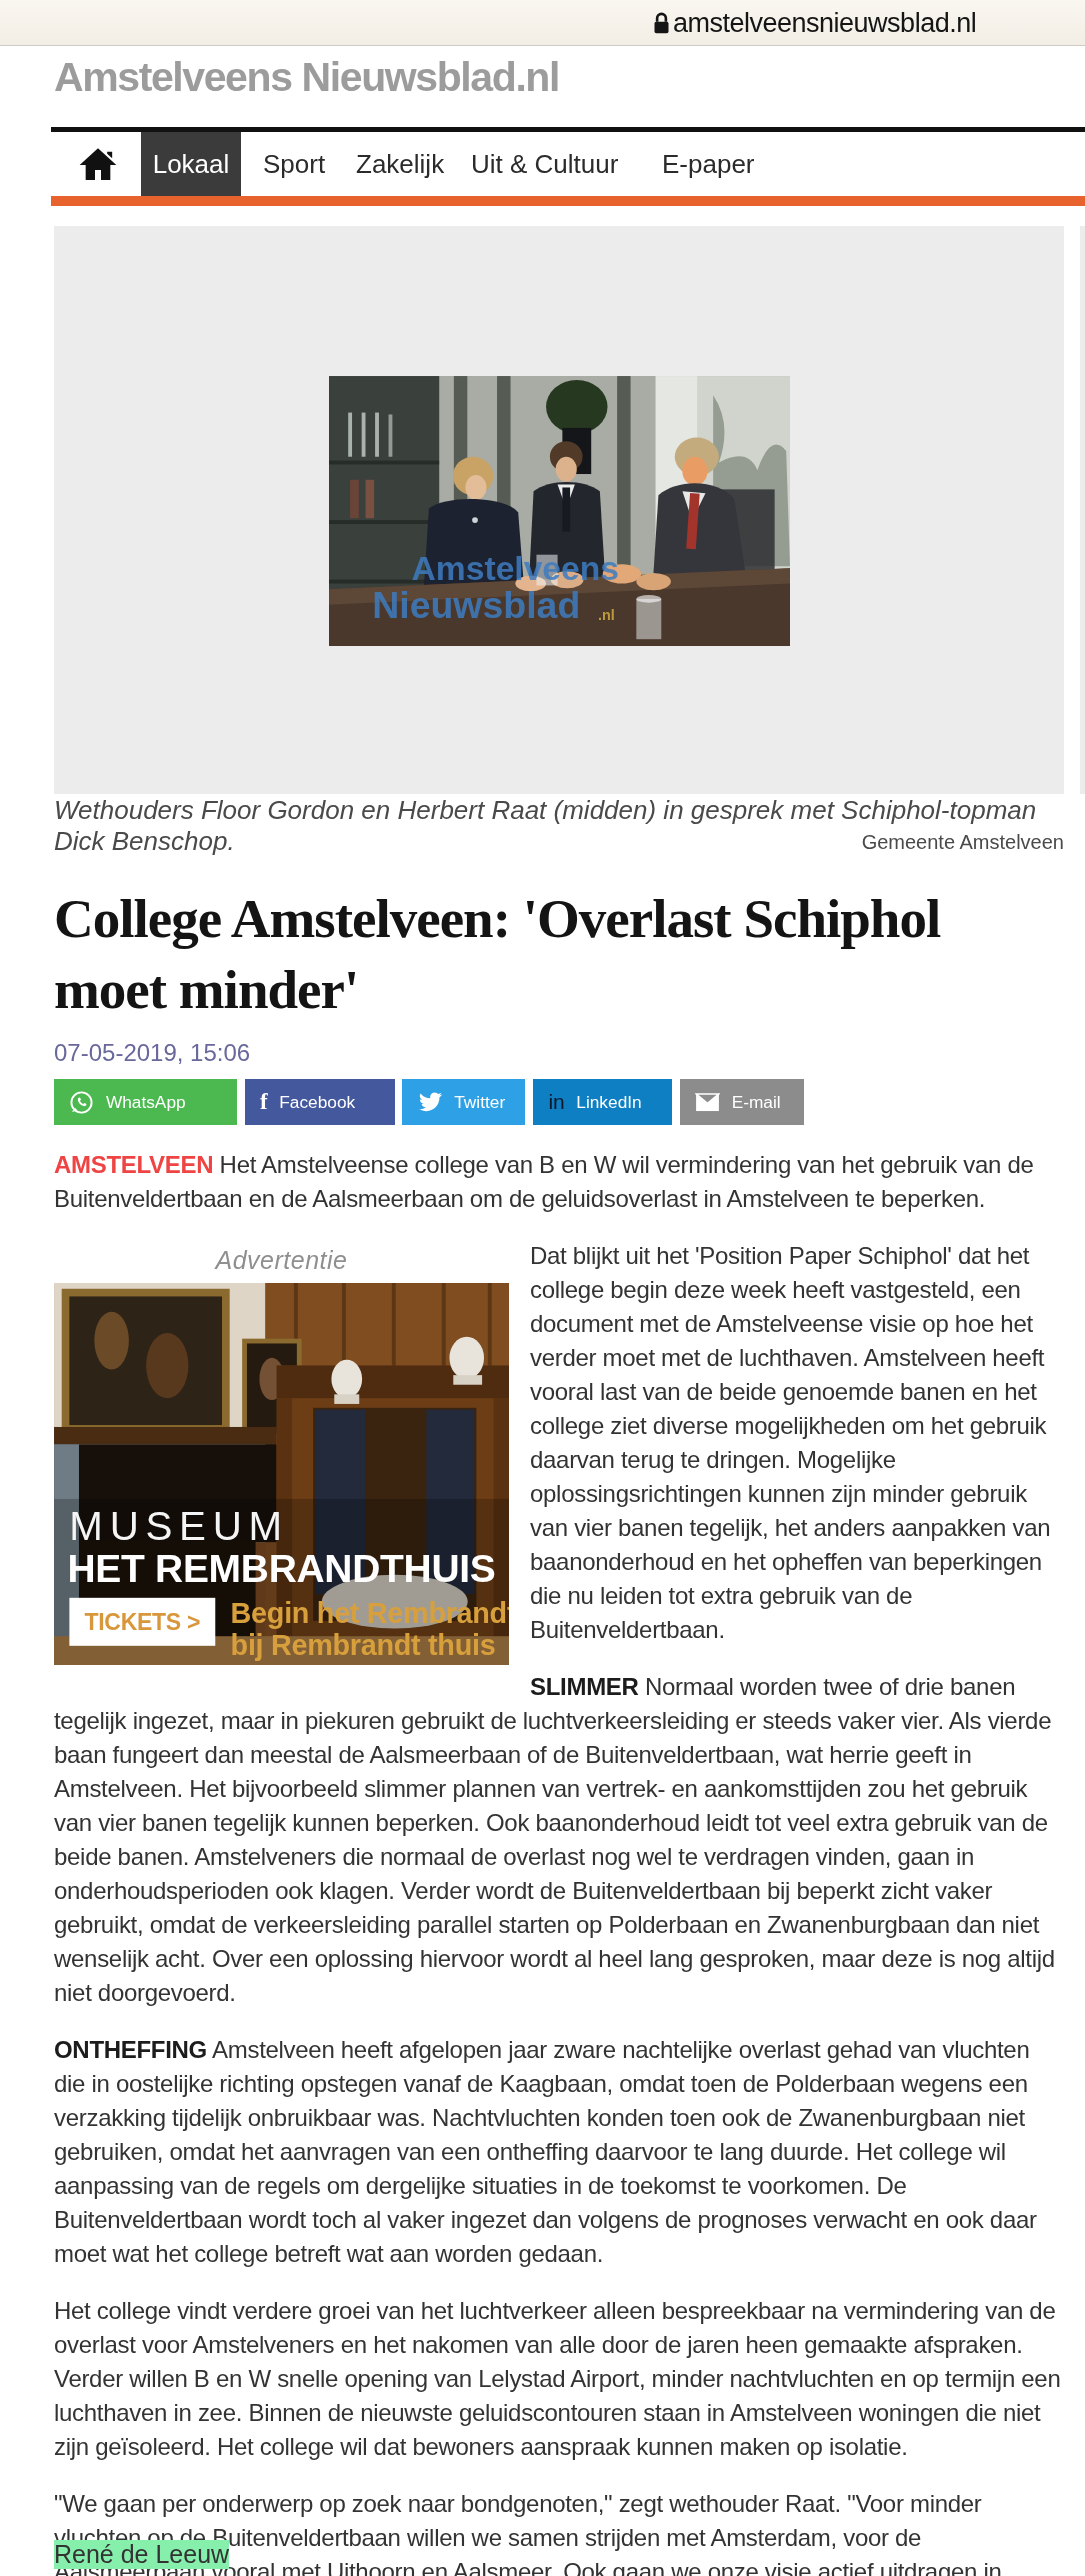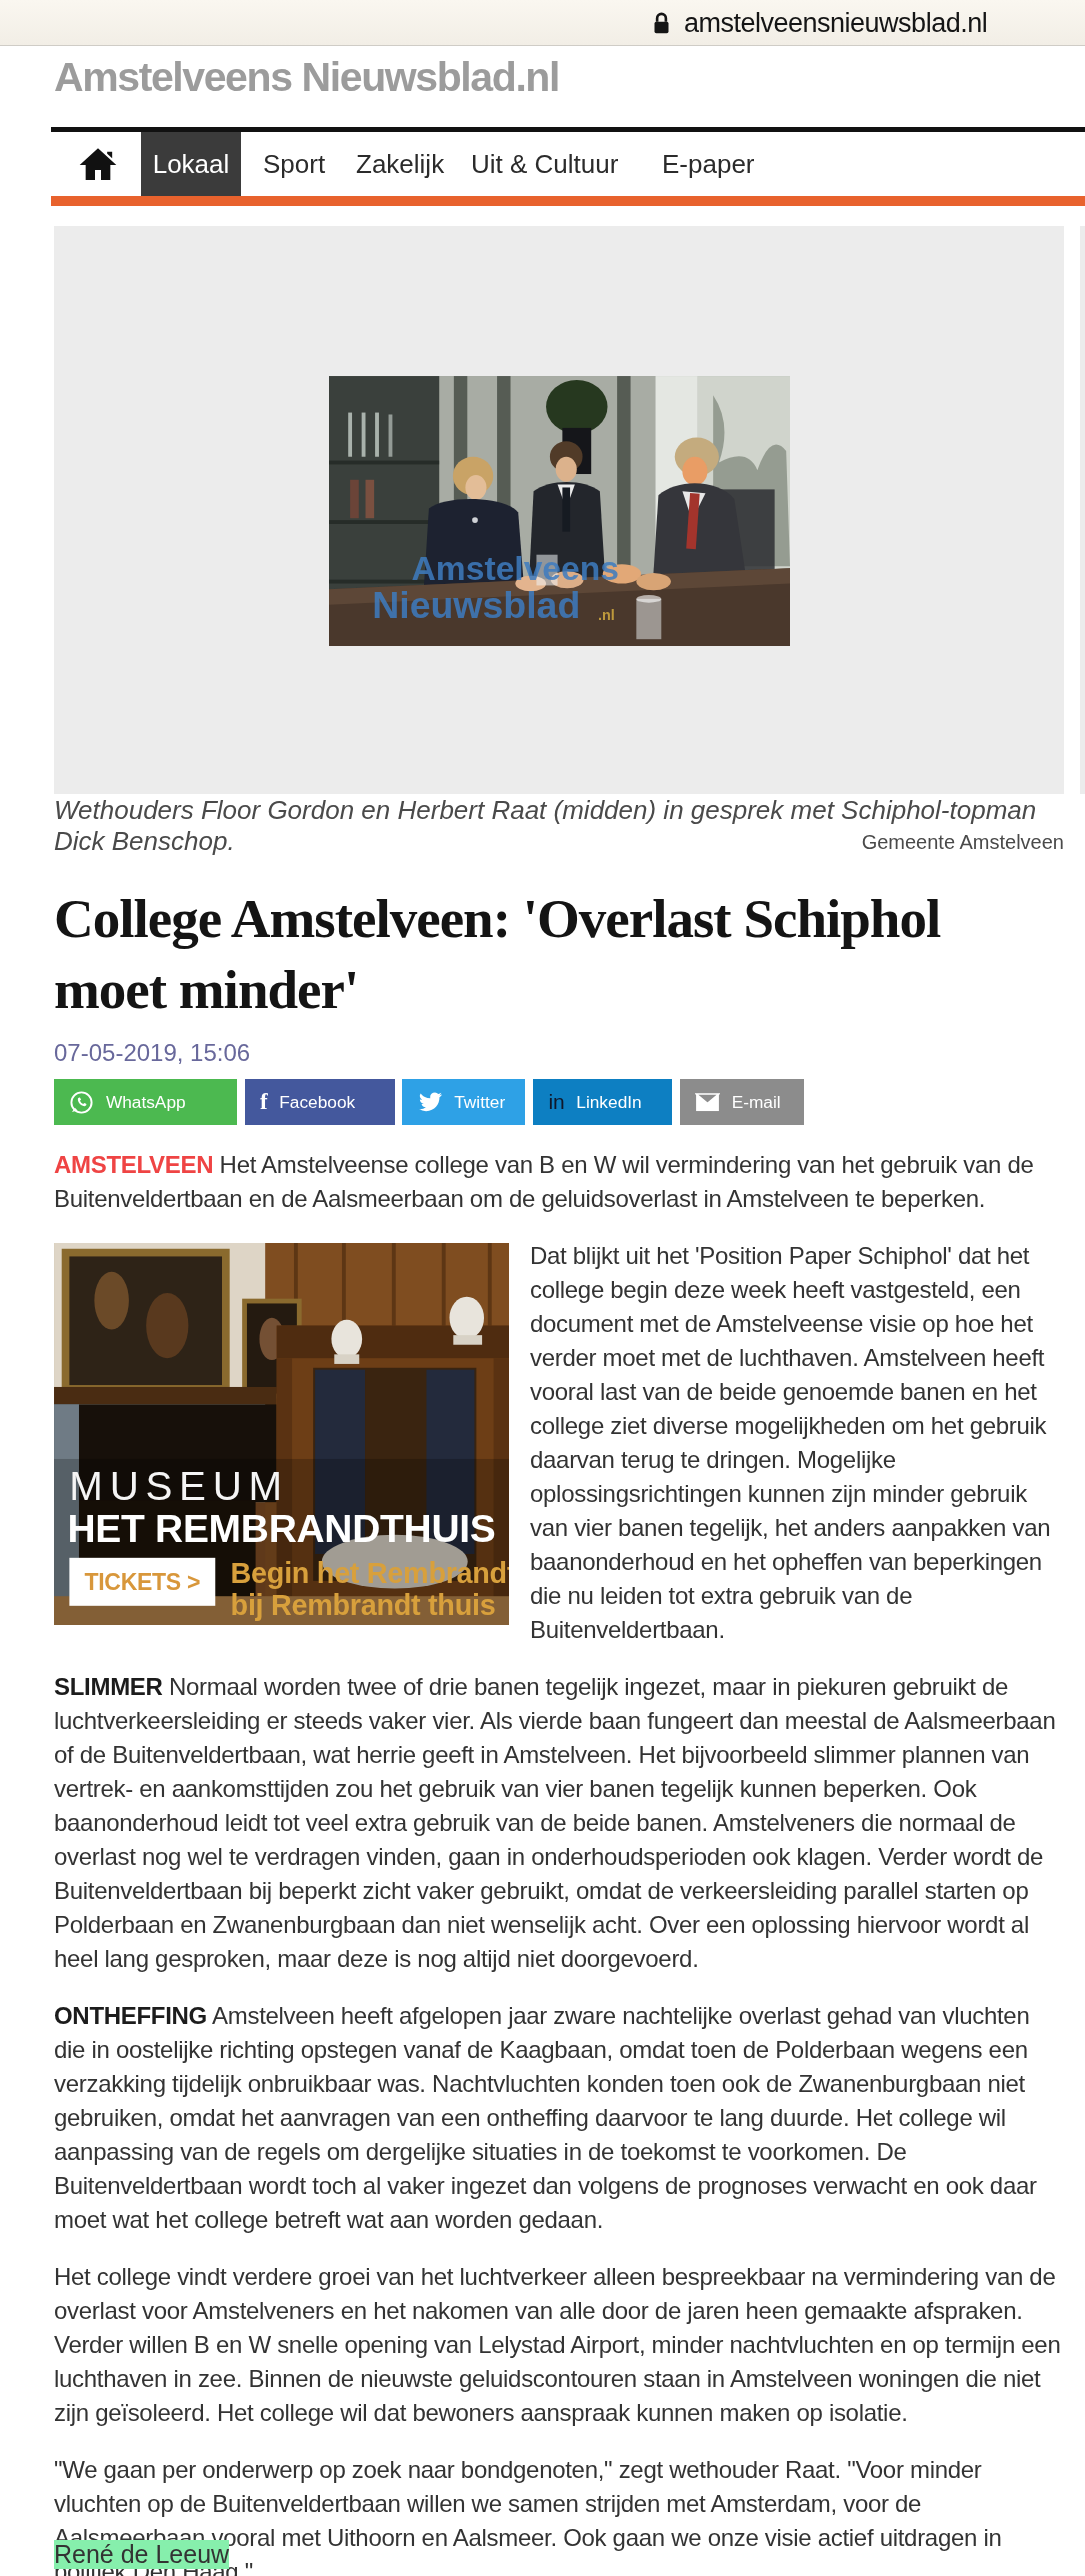--- a/index.html
+++ b/index.html
@@ -2,21 +2,21 @@
 <html><head>
 <meta charset="utf-8">
 <style>
   * { box-sizing: border-box; margin: 0; padding: 0; }
   html,body { width:1086px; height:2576px; background:#fff; overflow:hidden; position:relative;
     font-family:"Liberation Sans", sans-serif; }
 
   
   .topbar { position:absolute; left:0; top:0; width:1086px; height:46px;
     background:linear-gradient(#faf7f0,#f2eee6); border-bottom:1px solid #cfccc6; }
-  .urlwrap { position:absolute; left:651px; top:7.7px; height:31px; display:flex; align-items:center; gap:12px; }
+  .urlwrap { position:absolute; left:651px; top:7.7px; height:31px; display:flex; align-items:center; gap:1px; }
   .urltext { font-size:27px; color:#151515; letter-spacing:-0.5px; }
 
   
   .site-title { position:absolute; left:54px; top:54px; font-size:41px; font-weight:bold;
     color:#9c9c9c; letter-spacing:-1.4px; }
 
   
   .nav-topline { position:absolute; left:51px; top:127px; width:1035px; height:4.8px; background:#111; }
   .nav-row { position:absolute; left:0; top:132px; width:1086px; height:64px; background:#fff;margin-left:22px; }
   .nav-orange { position:absolute; left:51px; top:196px; width:1035px; height:9.6px; background:#e8622d; }
@@ -199,20 +199,21 @@
       <polygon points="1,1 25,1 13,11" fill="#8c8c8c" stroke="#fff" stroke-width="1.6"></polygon>
     </svg>
     <span>E-mail</span>
   </button>
 </div>
 
 <div class="article">
   <p><strong class="lead-orange">AMSTELVEEN</strong><span> Het Amstelveense college van B en W wil vermindering van het gebruik van de Buitenveldertbaan en de Aalsmeerbaan om de geluidsoverlast in Amstelveen te beperken.</span></p>
 
   <div class="ad-block">
+    <div class="ad-label">Advertentie</div>
     <svg class="ad-image" viewBox="0 0 474 398" style="font-size:25px">
       <rect width="474" height="398" fill="#7a4a22"></rect>
 
       <g>
         <rect x="220" y="0" width="254" height="370" fill="#7f4d20"></rect>
         <rect x="250" y="0" width="4" height="370" fill="#5d3614"></rect>
         <rect x="300" y="0" width="4" height="370" fill="#5d3614"></rect>
         <rect x="352" y="0" width="4" height="370" fill="#5d3614"></rect>
         <rect x="404" y="0" width="4" height="370" fill="#5d3614"></rect>
         <rect x="452" y="0" width="4" height="370" fill="#5d3614"></rect>

